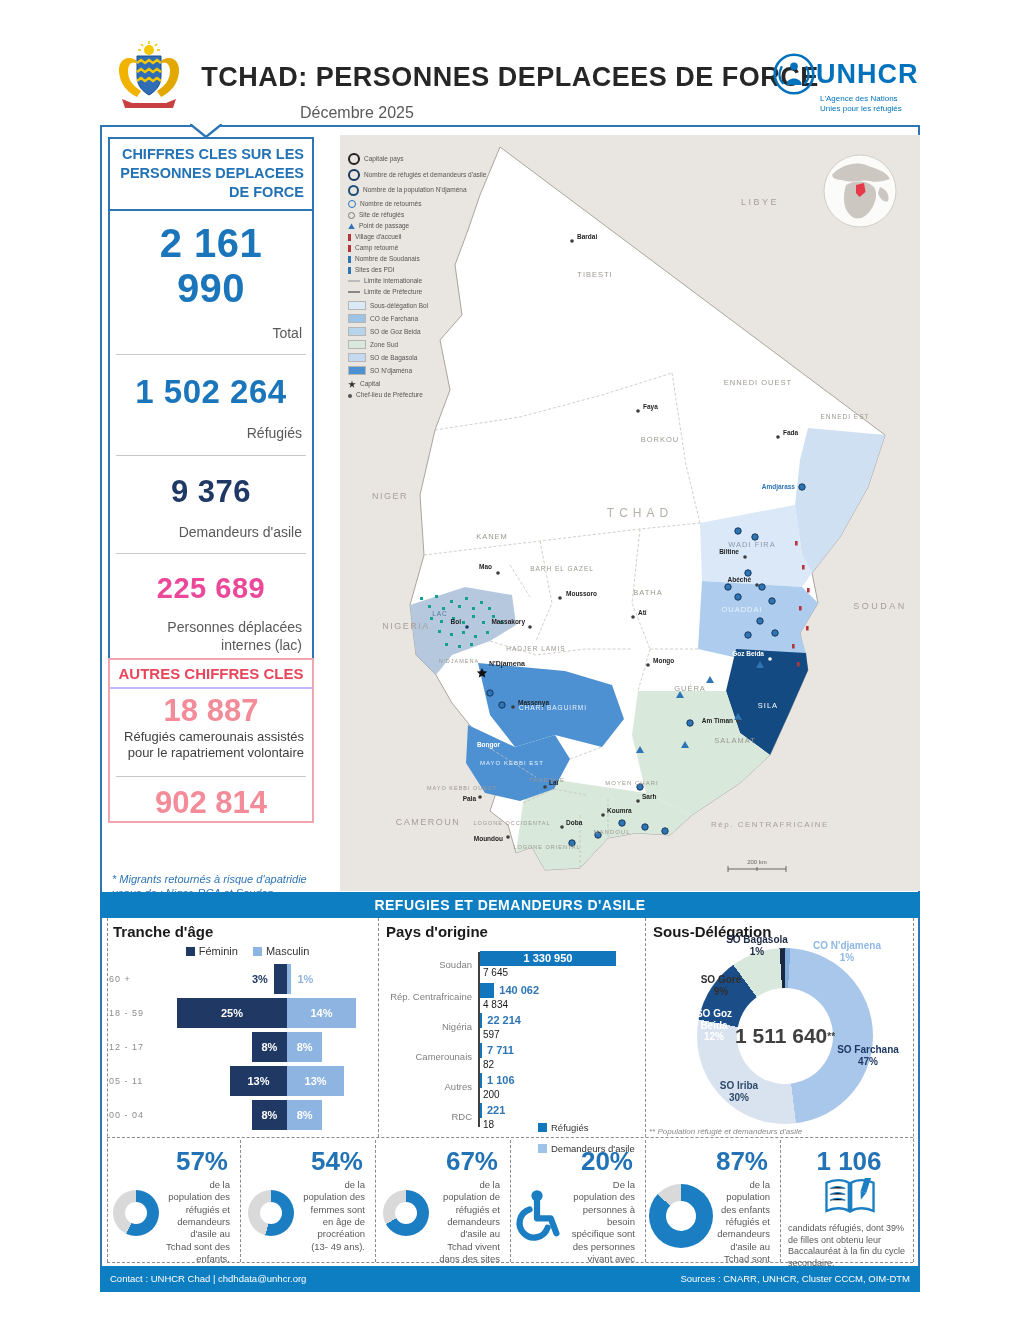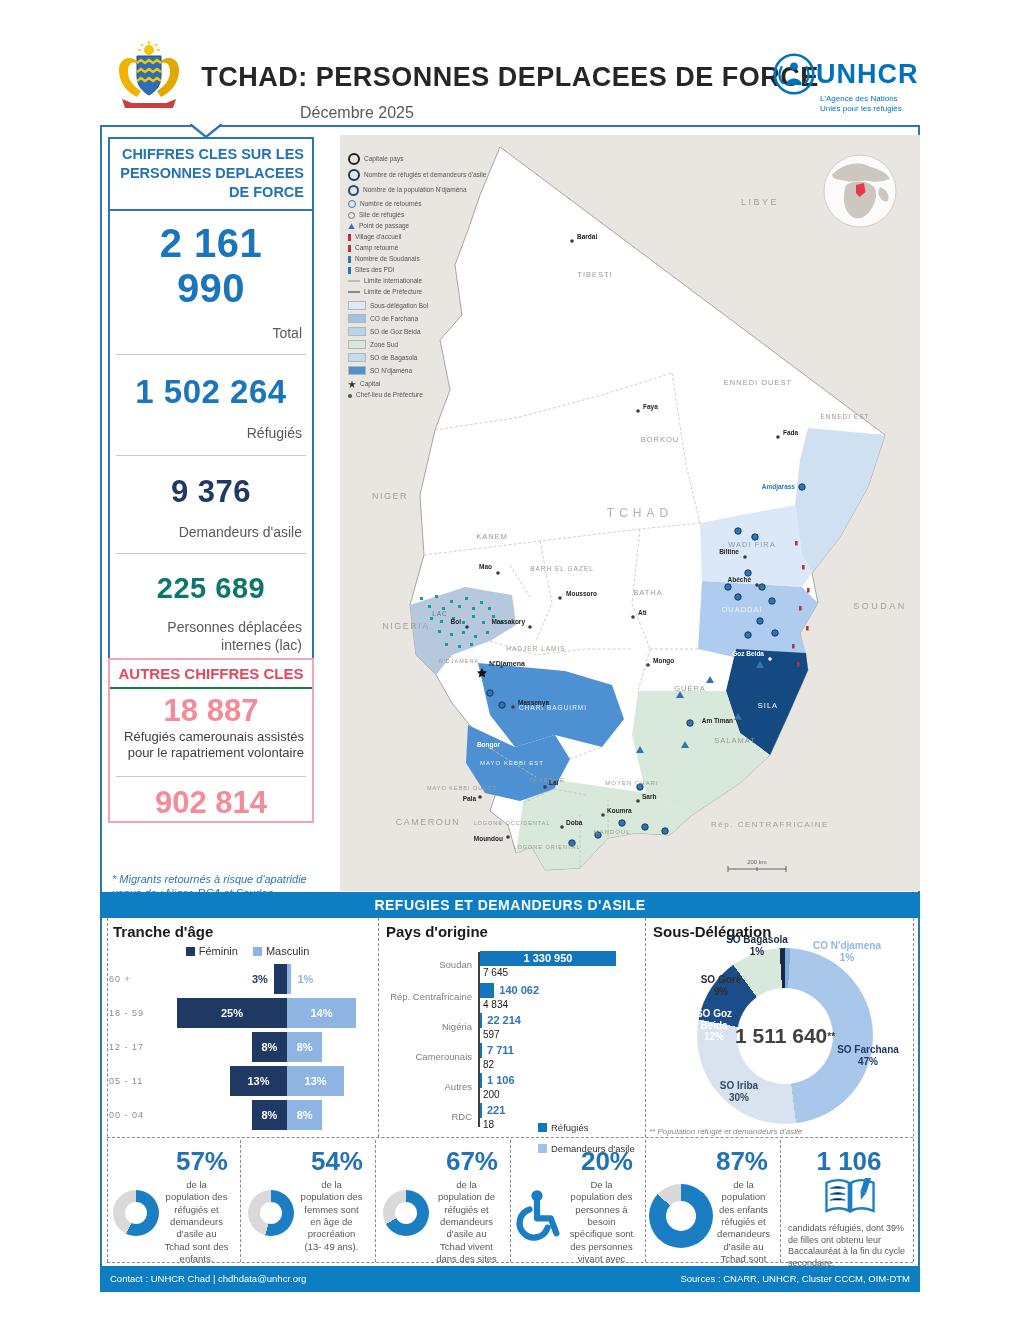--- a/index.html
+++ b/index.html
@@ -22,24 +22,24 @@
   .sbox{position:absolute;left:108px;top:137px;width:202px;border:2px solid #2e75b6;background:#fff;}
   .sbox-head{padding:6px 8px 7px;border-bottom:2px solid #2e75b6;color:#2272b5;
              font-weight:700;font-size:14.5px;line-height:1.3;text-align:right;}
   .sstat{padding:10px 10px 4px;text-align:right;}
   .sstat .num{display:block;text-align:center;font-weight:700;letter-spacing:.5px;}
   .sstat .lab{display:block;font-size:14px;color:#595959;margin-top:14px;line-height:1.25;}
   .sdiv{height:1px;background:#c9c9c9;margin:8px 6px;}
   .n1{font-size:40px;color:#1b75bb;}
   .n2{font-size:33px;color:#1b75bb;}
   .n3{font-size:31px;color:#1f3864;}
-  .n4{font-size:29px;color:#0f766e;}
+  .n4{font-size:29px;color:#ec4899;}
   .n5{font-size:29px;color:#8496b0;}
   .pbox{position:absolute;left:108px;top:658px;width:202px;border:2px solid #f2a4b0;background:#fff;}
-  .pbox-head{padding:5px 0;border-bottom:2px solid #15803d;color:#e8465a;
+  .pbox-head{padding:5px 0;border-bottom:2px solid #c4b5fd;color:#e8465a;
              font-weight:700;font-size:15px;text-align:center;}
   .pnum{display:block;text-align:center;font-size:31px;font-weight:700;color:#f48b98;margin-top:4px;}
   .pdesc{display:block;font-size:13px;color:#404040;text-align:right;padding:0 8px 6px;line-height:1.25;}
   .sfoot{position:absolute;left:112px;top:872px;width:198px;font-size:11px;font-style:italic;
          color:#2e75b6;line-height:1.3;}
 
   
   .map-wrap{position:absolute;left:340px;top:135px;width:580px;height:756px;}
   svg text{font-family:"Liberation Sans",sans-serif;}
   .map-legend{position:absolute;left:8px;top:18px;width:142px;font-size:6.5px;color:#555;}
@@ -107,21 +107,21 @@
   .sd-foot{position:absolute;left:4px;bottom:1px;font-size:8px;font-style:italic;color:#8a8a8a;}
 
   
   .stat-cell{position:absolute;top:1140px;height:122px;}
   .stat-big{text-align:right;font-size:26px;font-weight:700;color:#2272b5;padding:6px 12px 0 0;}
   .stat-big.center{text-align:center;padding-right:0;}
   .stat-donut{position:absolute;left:8px;top:50px;width:46px;height:46px;border-radius:50%;}
   .stat-donut .hole{position:absolute;inset:12px;background:#fff;border-radius:50%;}
   .stat-donut.big{left:4px;top:44px;width:64px;height:64px;}
   .stat-donut.big .hole{inset:17px;}
-  .stat-text{margin:2px 10px 0 58px;font-size:9.5px;color:#595959;text-align:center;line-height:1.3;}
+  .stat-text{margin:2px 10px 0 58px;font-size:9.5px;color:#595959;text-align:right;line-height:1.3;}
   .stat-text.wide{margin:4px 8px 0 8px;text-align:left;font-size:9px;}
   .stat-icon{position:absolute;}
 
   
   .footer{position:absolute;left:100px;top:1266px;width:820px;height:26px;background:#0d7ec2;
           color:#fff;font-size:9.5px;}
   .footer .l{position:absolute;left:10px;top:7px;}
   .footer .r{position:absolute;right:10px;top:7px;}
 </style>
 </head>

